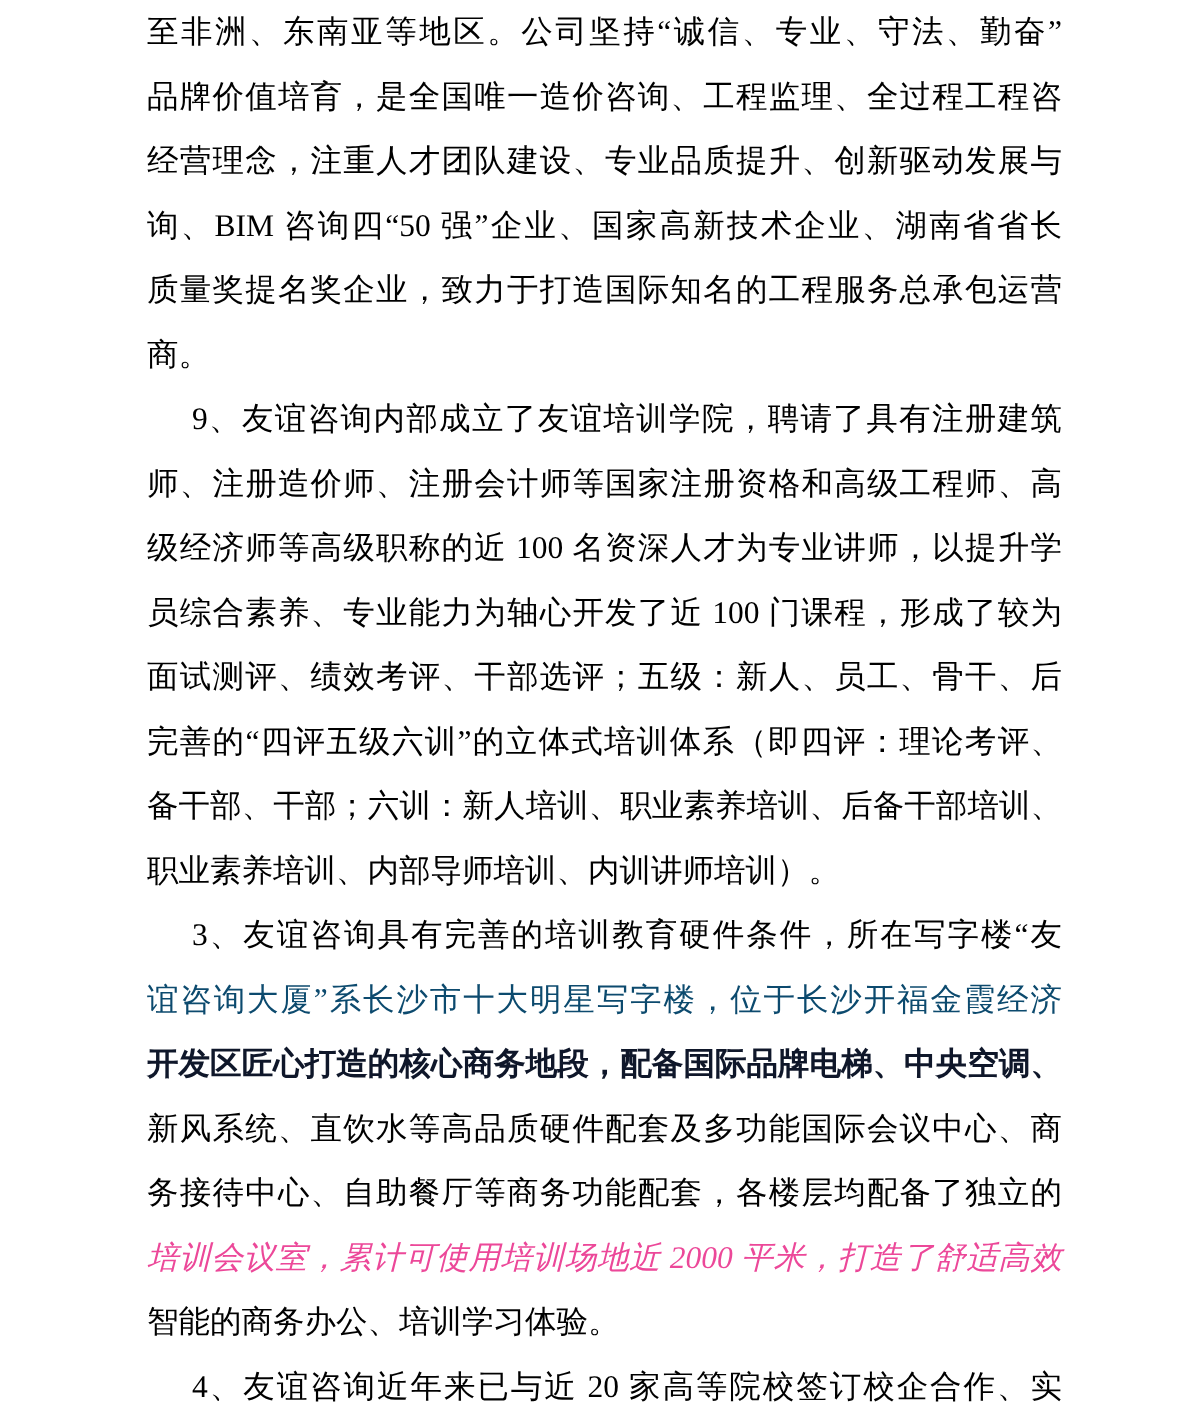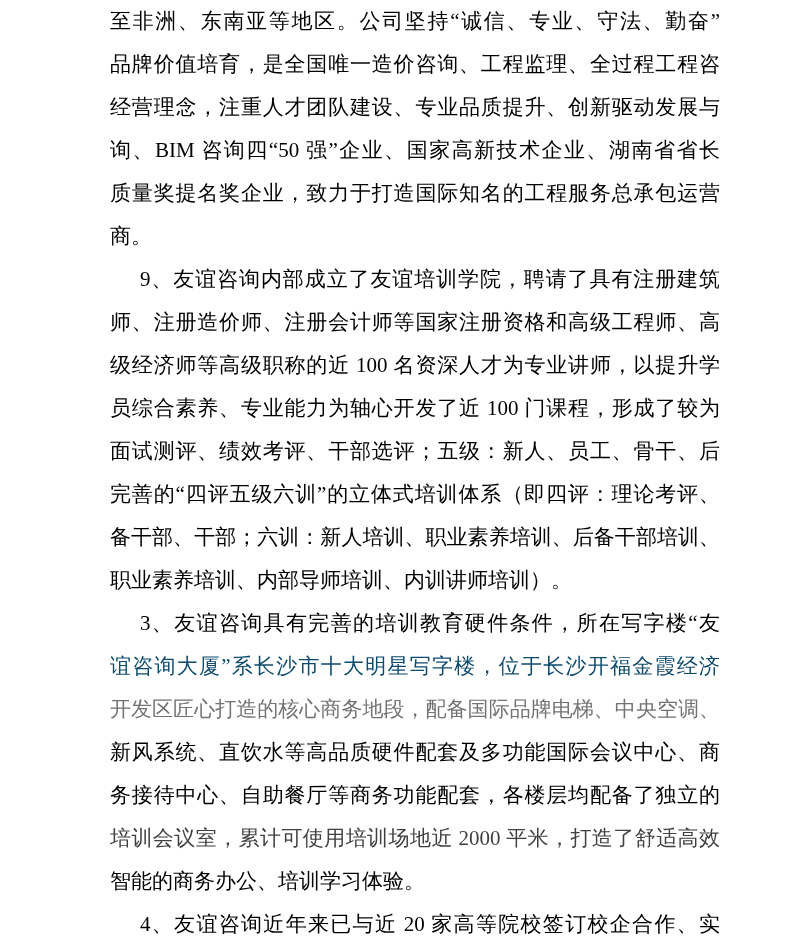--- a/index.html
+++ b/index.html
@@ -9,21 +9,21 @@
   }
   .page {
     position: relative;
     width: 800px;
     height: 948px;
     background: #ffffff;
     overflow: hidden;
   }
   .doc-body {
     position: absolute;
-    left: 110px;
+    left: 98px;
     top: 0;
     width: 610px;
   }
   .line {
     height: 43px;
     line-height: 43px;
     font-family: "Liberation Serif", "DejaVu Serif", serif;
     font-size: 21px;
     color: #000000;
     white-space: nowrap;
@@ -53,20 +53,20 @@
       <div class="line indent" style="color: rgb(0, 0, 0);">9、友谊咨询内部成立了友谊培训学院，聘请了具有注册建筑</div>
       <div class="line" style="color: rgb(0, 0, 0);">师、注册造价师、注册会计师等国家注册资格和高级工程师、高</div>
       <div class="line" style="color: rgb(0, 0, 0);">级经济师等高级职称的近 100 名资深人才为专业讲师，以提升学</div>
       <div class="line" style="color: rgb(0, 0, 0);">员综合素养、专业能力为轴心开发了近 100 门课程，形成了较为</div>
       <div class="line" style="color: rgb(0, 0, 0);">面试测评、绩效考评、干部选评；五级：新人、员工、骨干、后</div>
       <div class="line" style="color: rgb(0, 0, 0);">完善的“四评五级六训”的立体式培训体系（即四评：理论考评、</div>
       <div class="line" style="color: rgb(0, 0, 0);">备干部、干部；六训：新人培训、职业素养培训、后备干部培训、</div>
       <div class="line flush-left" style="color: rgb(0, 0, 0);">职业素养培训、内部导师培训、内训讲师培训）。</div>
       <div class="line indent" style="color: rgb(0, 0, 0);">3、友谊咨询具有完善的培训教育硬件条件，所在写字楼“友</div>
       <div class="line" style="color: #0c4a6e;">谊咨询大厦”系长沙市十大明星写字楼，位于长沙开福金霞经济</div>
-      <div class="line" style="color: #737373;">开发区匠心打造的核心商务地段，配备国际品牌电梯、中央空调、</div>
+      <div class="line" style="color: #0f172a; font-weight: bold;">开发区匠心打造的核心商务地段，配备国际品牌电梯、中央空调、</div>
       <div class="line" style="color: rgb(0, 0, 0);">新风系统、直饮水等高品质硬件配套及多功能国际会议中心、商</div>
       <div class="line" style="color: rgb(0, 0, 0);">务接待中心、自助餐厅等商务功能配套，各楼层均配备了独立的</div>
-      <div class="line" style="color: #404040;">培训会议室，累计可使用培训场地近 2000 平米，打造了舒适高效</div>
+      <div class="line" style="color: #ec4899; font-style: italic;">培训会议室，累计可使用培训场地近 2000 平米，打造了舒适高效</div>
       <div class="line flush-left" style="color: rgb(0, 0, 0);">智能的商务办公、培训学习体验。</div>
       <div class="line indent" style="color: rgb(0, 0, 0);">4、友谊咨询近年来已与近 20 家高等院校签订校企合作、实</div>
     </div>
 </div>
 
 </body></html>

